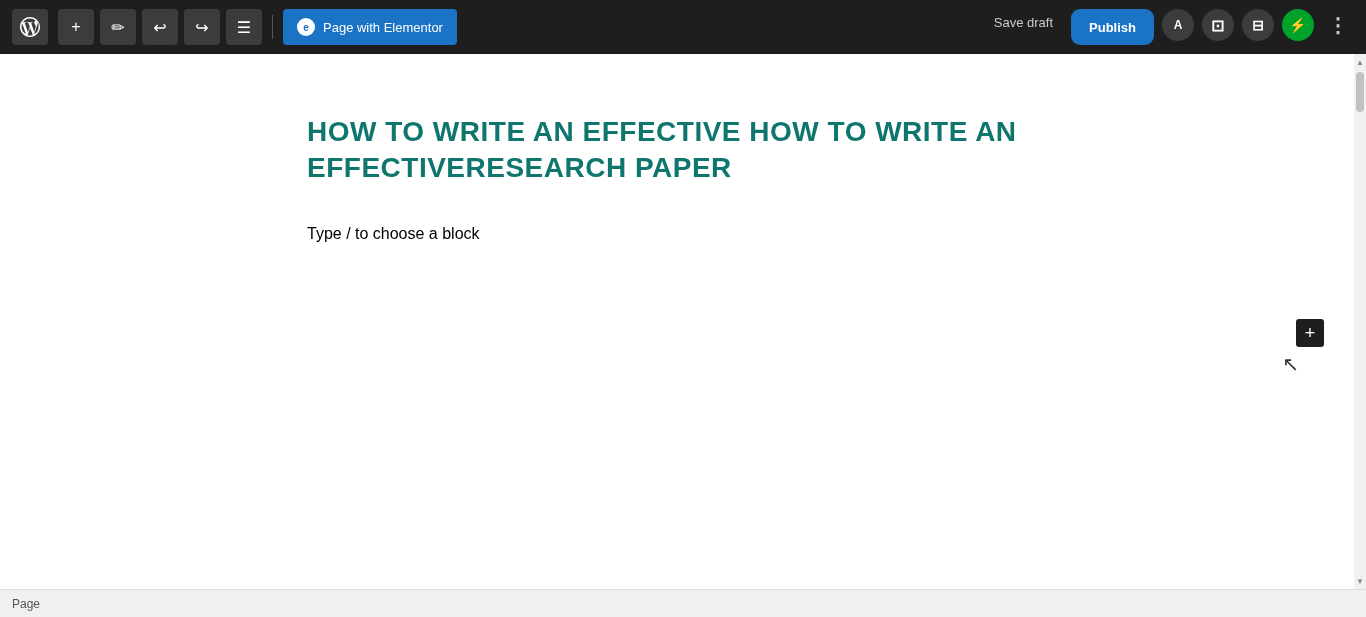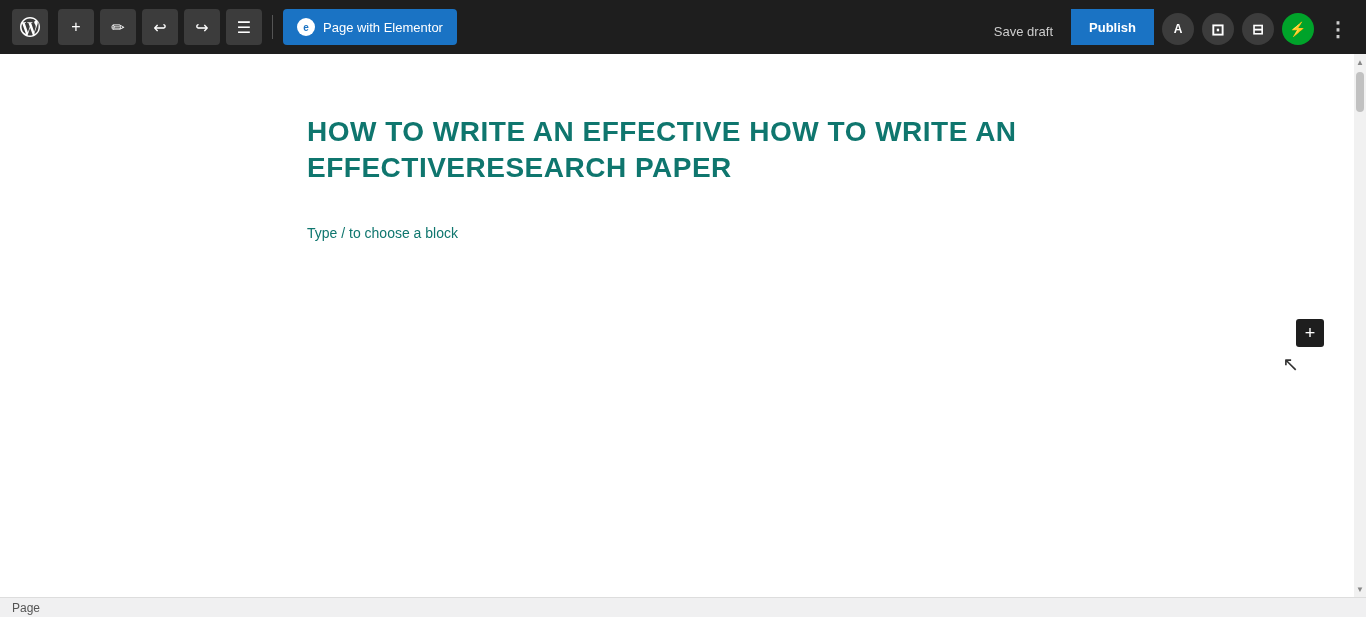--- a/index.html
+++ b/index.html
@@ -70,37 +70,37 @@
       align-items: center;
       justify-content: center;
       color: #1a73c4;
       font-size: 10px;
       font-weight: bold;
     }
 
     .toolbar-right {
       margin-left: auto;
       display: flex;
-      align-items: flex-end;
+      align-items: flex-start;
       gap: 8px;
     }
 
     .save-draft-btn {
       background: transparent;
       border: none;
       color: #ccc;
       cursor: pointer;
       font-size: 13px;
       padding: 6px 10px;
     }
 
     .publish-btn {
       background: #1a73c4;
       border: none;
-      border-radius: 0;
+      border-radius: 9px;
       color: white;
       padding: 8px 18px;
       cursor: pointer;
       font-size: 13px;
       font-weight: 600;
       height: 36px;
     }
 
     .icon-circle {
       width: 32px;
@@ -140,22 +140,22 @@
     .post-title {
       font-size: 28px;
       font-weight: 700;
       color: #0f766e;
       line-height: 1.3;
       margin-bottom: 30px;
       letter-spacing: 0.5px;
     }
 
     .block-placeholder {
-      color: #0f766e;
-      font-size: 14px;
+      color: #000000;
+      font-size: 16px;
       cursor: text;
       padding: 8px 0;
       border: none;
       outline: none;
       width: 100%;
     }
 
     
     .add-block-floating {
       position: absolute;
@@ -201,21 +201,21 @@
       font-size: 8px;
       color: #888;
       cursor: pointer;
       flex-shrink: 0;
     }
 
     
     .status-bar {
       background: #f0f0f1;
       border-top: 1px solid #ddd;
-      height: 20px;
+      height: 28px;
       display: flex;
       align-items: center;
       padding: 4px 12px;
       font-size: 12px;
       color: #555;
       flex-shrink: 0;
     }
 
     
     .cursor {

